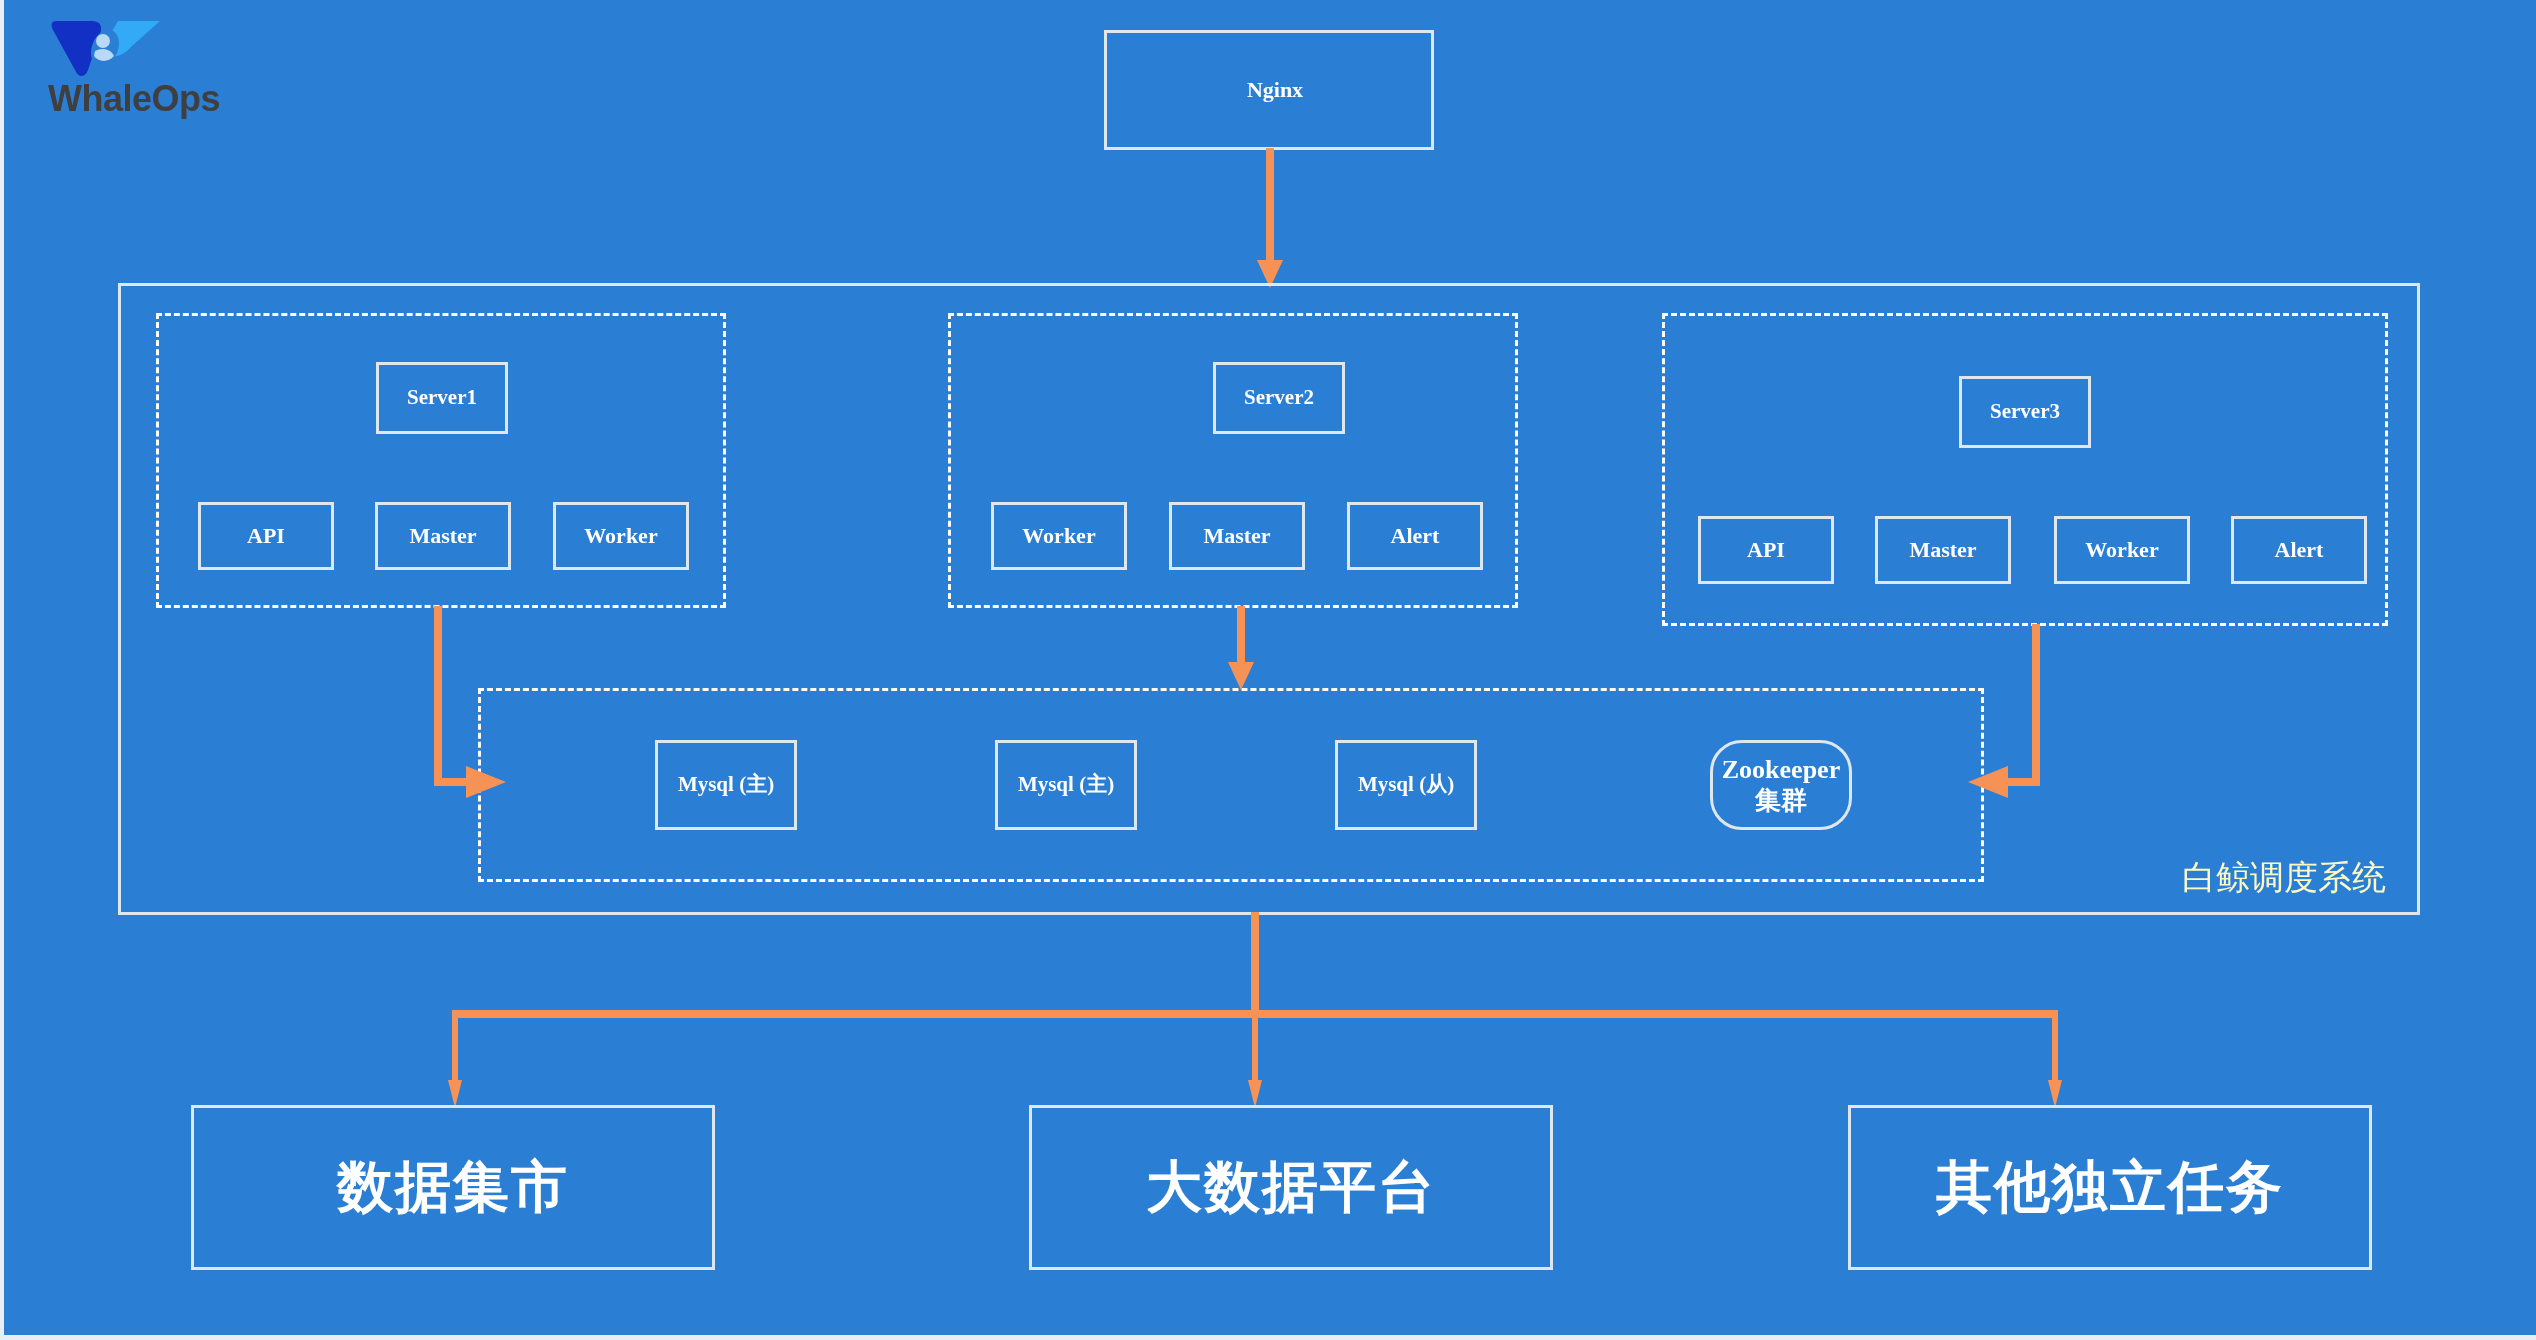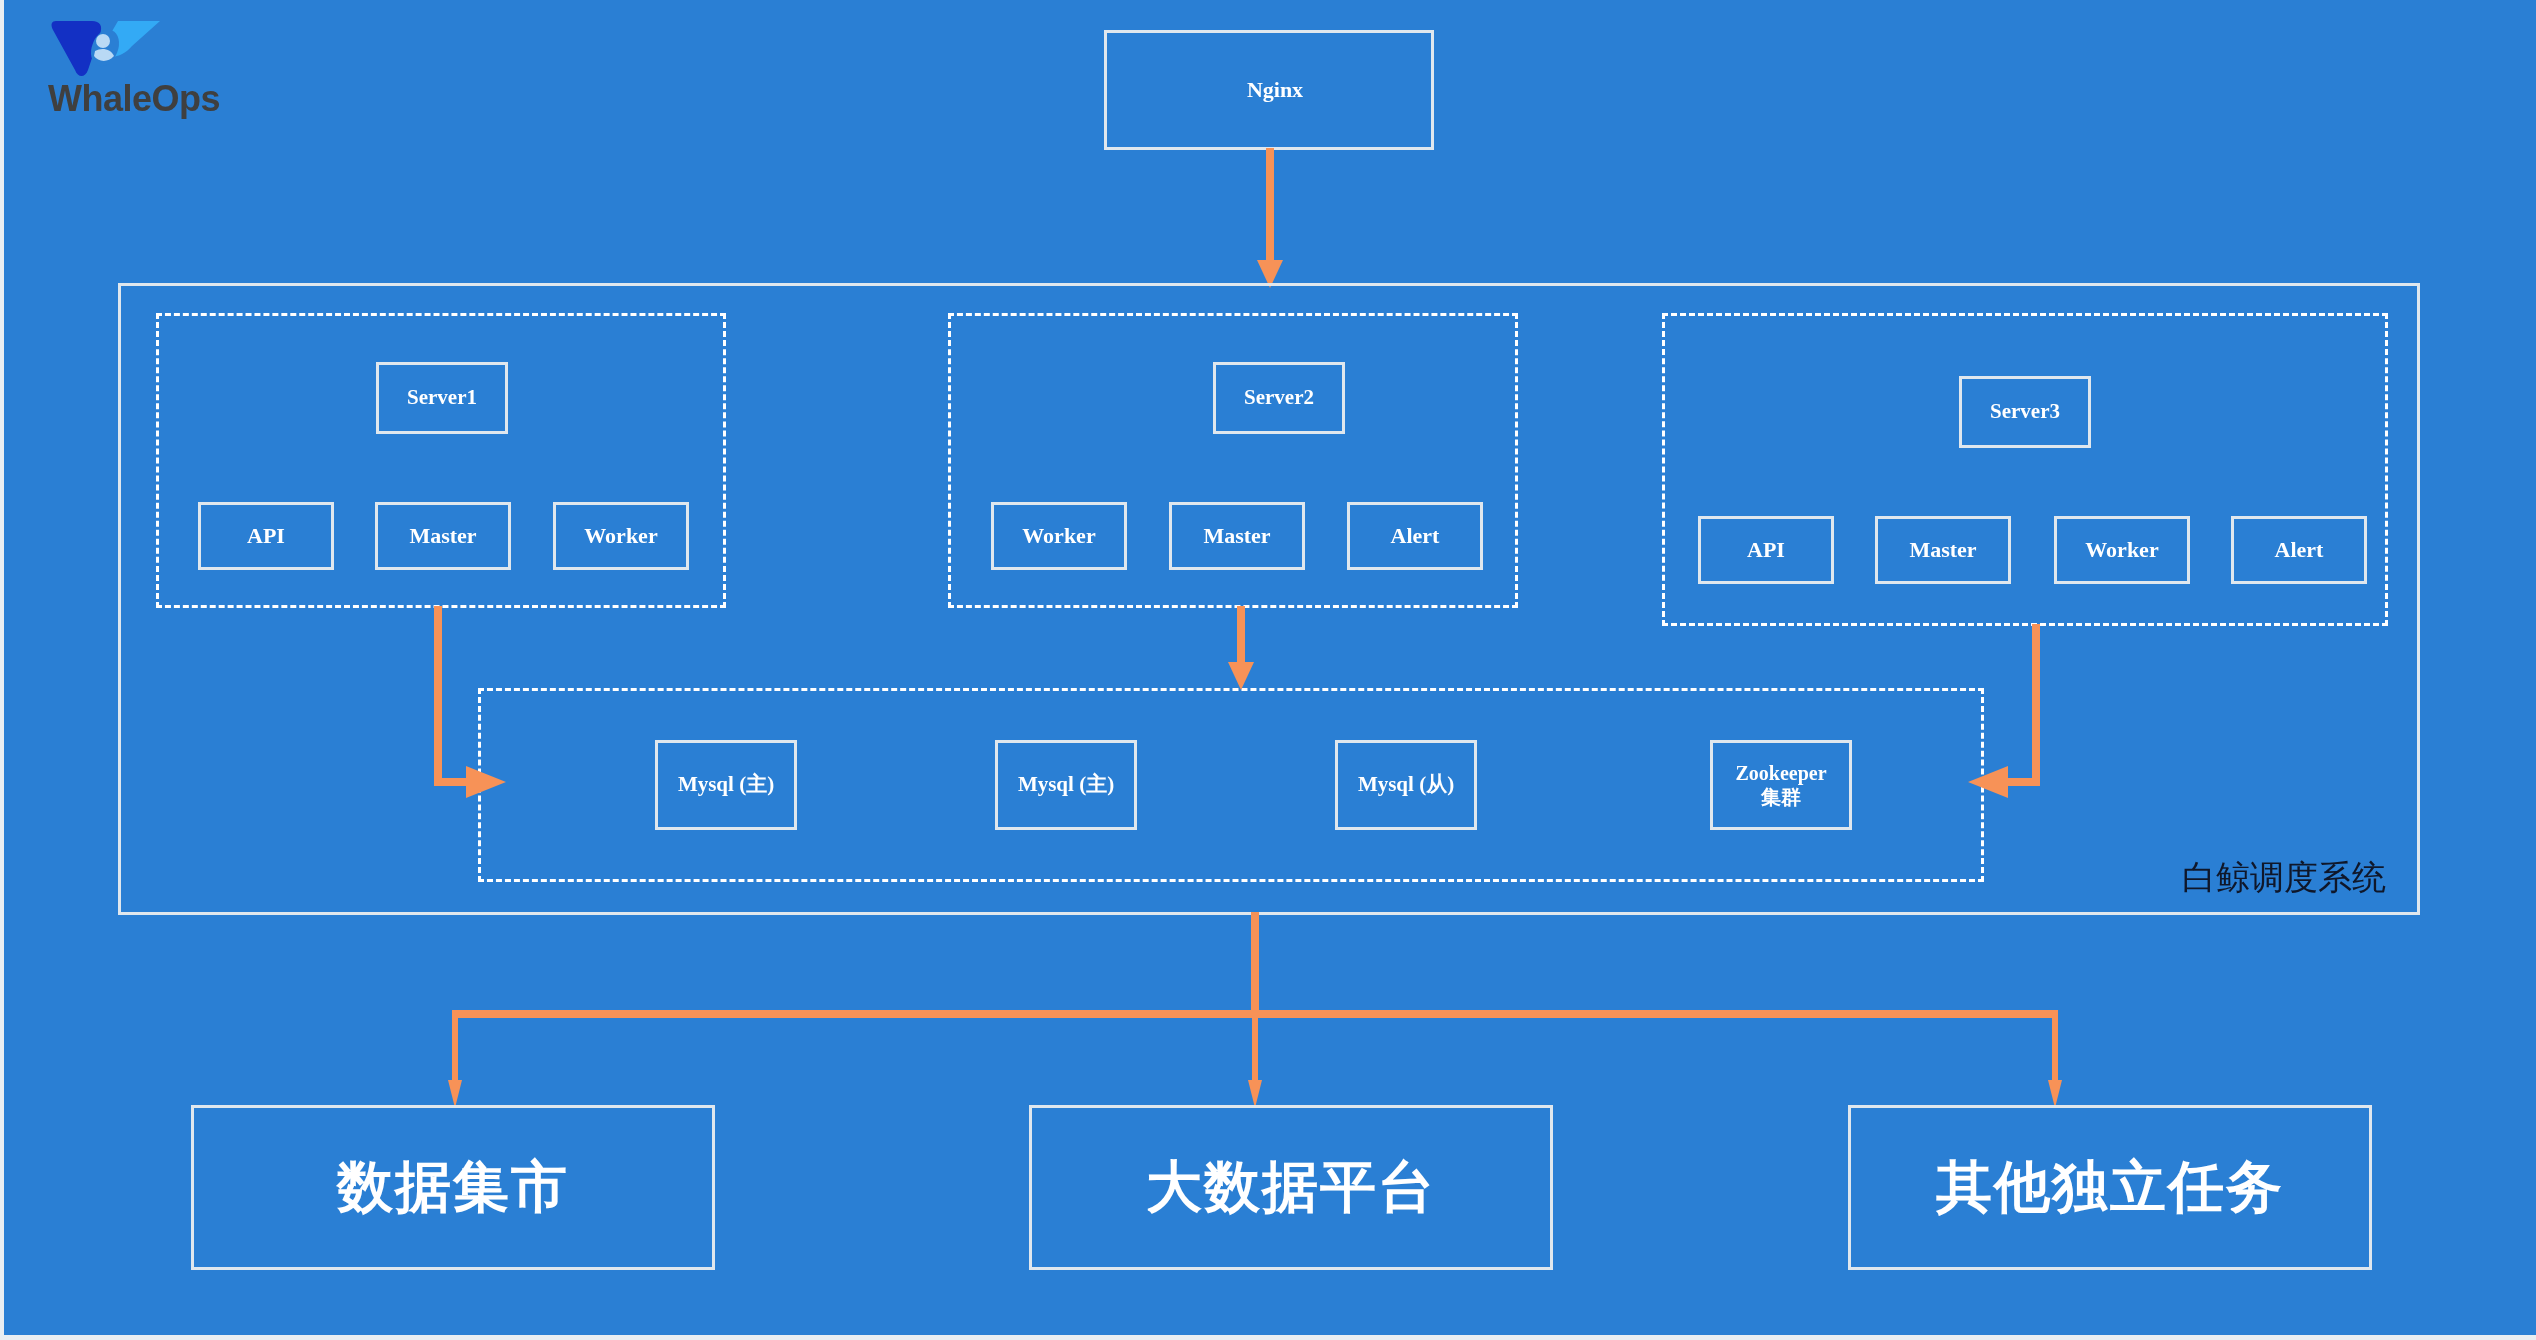--- a/index.html
+++ b/index.html
@@ -76,25 +76,25 @@
   .solid-container {
     position: absolute;
     box-sizing: border-box;
     border: 3px solid #dfe7ee;
   }
 
   .label-nginx   { font-size: 22px; }
   .label-server  { font-size: 21px; }
   .label-comp    { font-size: 22px; }
   .label-db      { font-size: 21px; }
-  .label-zk      { font-size: 20px; }
+  .label-zk      { font-size: 26px; border-radius: 32px; }
 
   .sys-label {
     position: absolute;
-    color: #0f172a;
+    color: #fef9c3;
     font-size: 34px;
     font-weight: normal;
     white-space: nowrap;
     font-family: Liberation Mono, monospace;
     text-align: center;
   }
 
   .sink-box {
     position: absolute;
     box-sizing: border-box;

